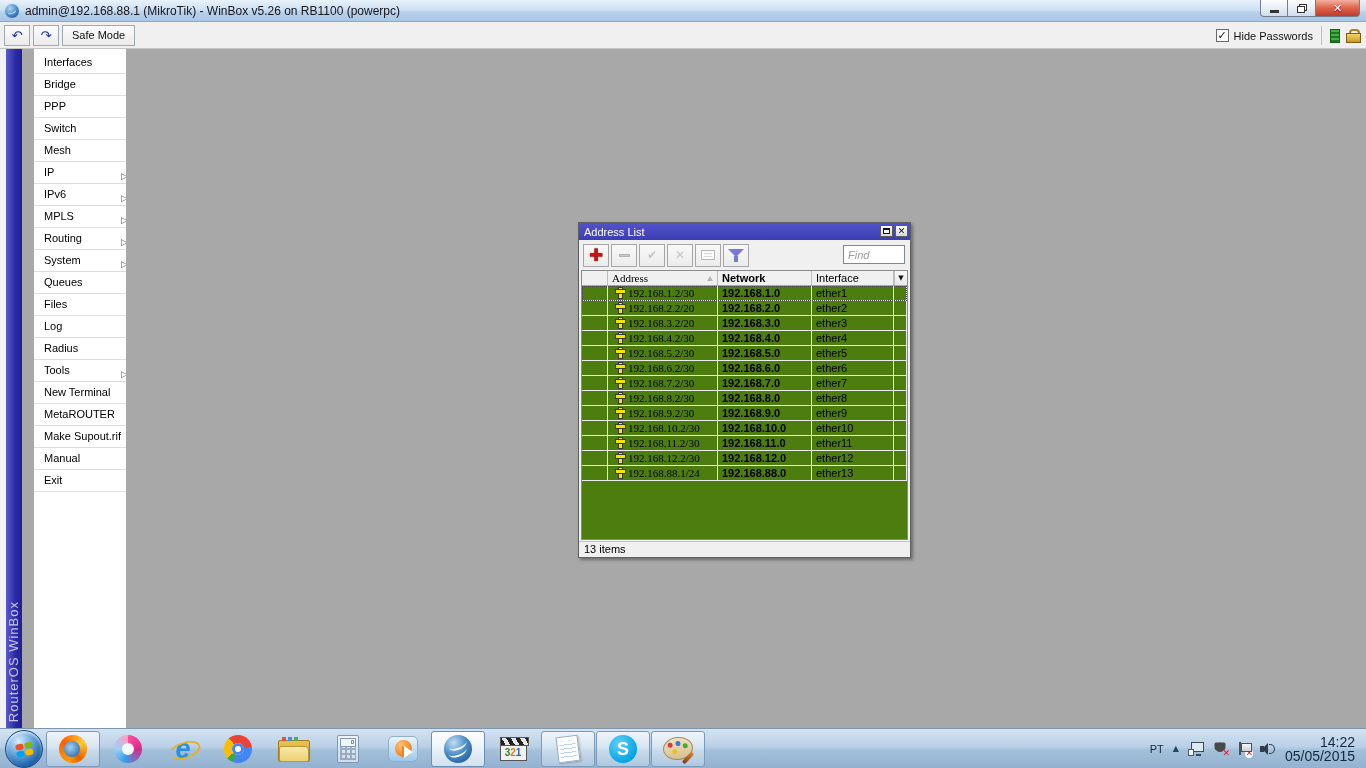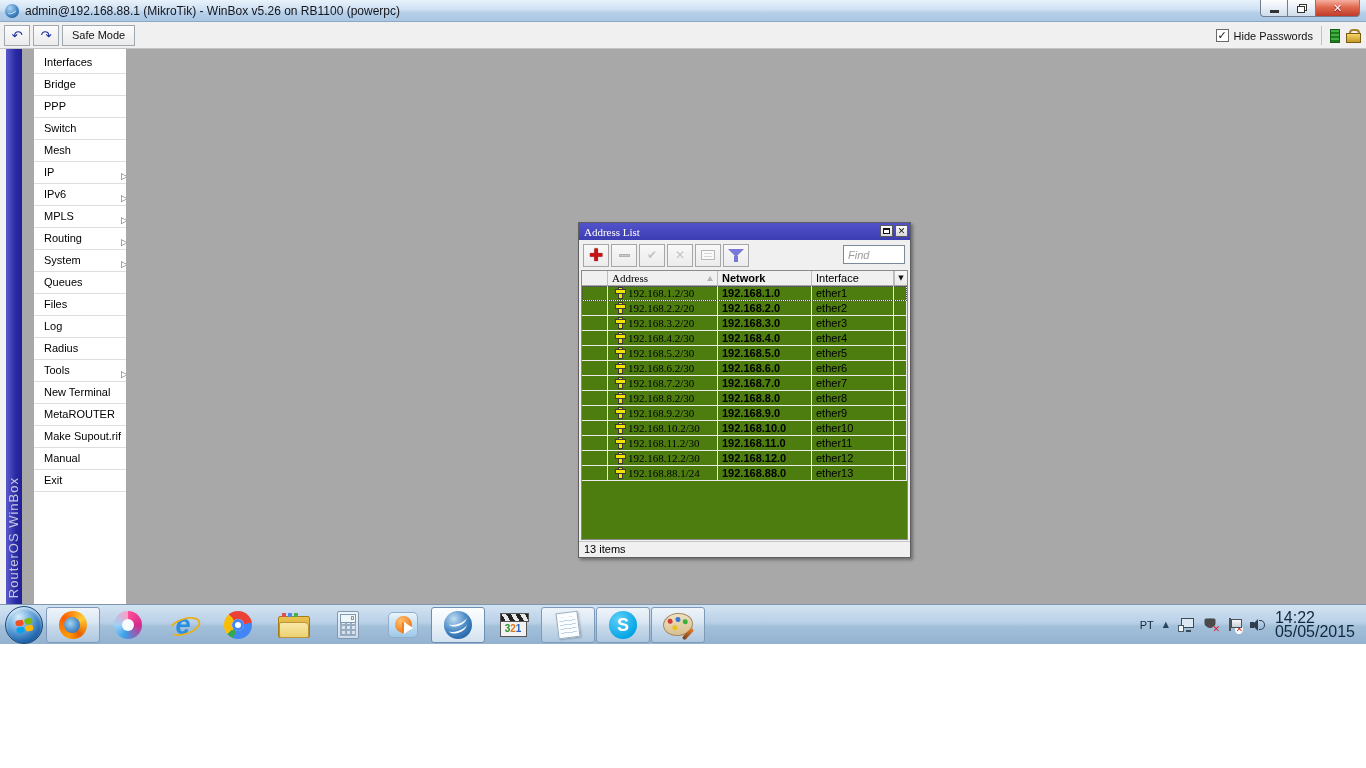--- a/index.html
+++ b/index.html
@@ -1,19 +1,19 @@
 <!DOCTYPE html>
 <html><head>
 <meta charset="utf-8">
 <style>
   * { margin:0; padding:0; box-sizing:border-box; }
   html,body { width:1366px; height:768px; overflow:hidden; }
   body { font-family:"Liberation Sans","DejaVu Sans",sans-serif; font-size:11px; color:#111; }
   .glyph { font-family:"DejaVu Sans",sans-serif; }
-  #screen { position:relative; width:1366px; height:644px; background:#a8a8a8; }
+  #screen { position:relative; width:1366px; height:768px; background:#a8a8a8; }
 
   
   #titlebar { position:absolute; top:0; left:0; right:0; height:22px;
     background:linear-gradient(180deg,#e8f2fb 0%,#cfe1f3 45%,#b6d0ea 60%,#a9c6e4 100%);
     border-bottom:1px solid #8fa8c2; display:flex; align-items:center; padding-left:5px; }
   .winbox-sphere { width:14px; height:14px; border-radius:50%; position:relative; flex:0 0 auto;
     background:radial-gradient(circle at 35% 30%, #aed4f2, #4f8fcd 50%, #1d5c9e 85%); }
   .winbox-sphere::after { content:""; position:absolute; left:2px; top:4px; width:9px; height:5px;
     border-bottom:1.5px solid #fff; border-radius:50%; transform:rotate(-18deg); opacity:.9; }
   #titlebar .title-text { margin-left:6px; font-size:12px; color:#15151a; }
@@ -65,21 +65,21 @@
 
   
   #desktop { position:absolute; top:49px; bottom:40px; left:126px; right:0; background:#a8a8a8; }
 
   
   #al-window { position:absolute; left:452px; top:173px; width:333px; height:336px;
     background:#f0f0f0; border:1px solid #5f5f5f; box-shadow:2px 2px 3px rgba(0,0,0,.35); }
   #al-titlebar { position:absolute; top:0; left:0; right:0; height:17px;
     background:linear-gradient(180deg,#5252cc,#3d3db2); color:#fff; display:flex; align-items:center;
     padding-left:5px; }
-  #al-titlebar .al-title { font-size:11px;font-family:Liberation Serif, serif; }
+  #al-titlebar .al-title { font-size:11px; }
   .al-ctrls { position:absolute; right:2px; top:2px; display:flex; gap:2px; }
   .al-ctrl { width:13px; height:12px; background:linear-gradient(#fbfbfb,#d8d8d8); border:1px solid #5a5a5a;
     display:flex; align-items:center; justify-content:center; color:#111; }
   .glyph-max { display:block; width:7px; height:6px; border:1px solid #111; border-top-width:2px; background:#fff; }
   .glyph-x { font-size:9px; font-weight:bold; line-height:9px; }
 
   #al-toolbar { position:absolute; top:17px; left:0; right:0; height:30px; display:flex;
     align-items:center; padding:0 4px; }
   .al-btn { width:26px; height:23px; border:1px solid #a6a6a6; background:linear-gradient(#f8f8f8,#ececec);
     display:flex; align-items:center; justify-content:center; }
@@ -223,21 +223,21 @@
   .tr-flag::before { content:""; position:absolute; left:2px; top:0; width:2px; height:13px; background:#4a5258; }
   .tr-flag::after { content:""; position:absolute; left:4px; top:1px; width:9px; height:7px;
     background:linear-gradient(#f8f8f8,#c8d0d8); border:1px solid #4a5258; }
   .tr-flag .redx { background:#fff; border-radius:50%; }
   .tr-vol { position:relative; width:16px; height:14px; }
   .tr-vol::before { content:""; position:absolute; left:0; top:4px; width:4px; height:6px; background:#2e3e4c; }
   .tr-vol::after { content:""; position:absolute; left:2px; top:1px; width:0; height:0;
     border-right:6px solid #2e3e4c; border-top:6px solid transparent; border-bottom:6px solid transparent; }
   .tr-vol .waves { position:absolute; right:1px; top:2px; width:6px; height:10px;
     border:1.5px solid #2e3e4c; border-left:none; border-radius:0 7px 7px 0; }
-  #tray-clock { text-align:left; line-height:14px; font-size:16px; }
+  #tray-clock { text-align:right; line-height:14px; font-size:14px; }
 
   input { outline:none; }
 </style>
 </head>
 <body>
 
 <div id="screen">
 
   <div id="titlebar">
     <span class="winbox-sphere"></span>

